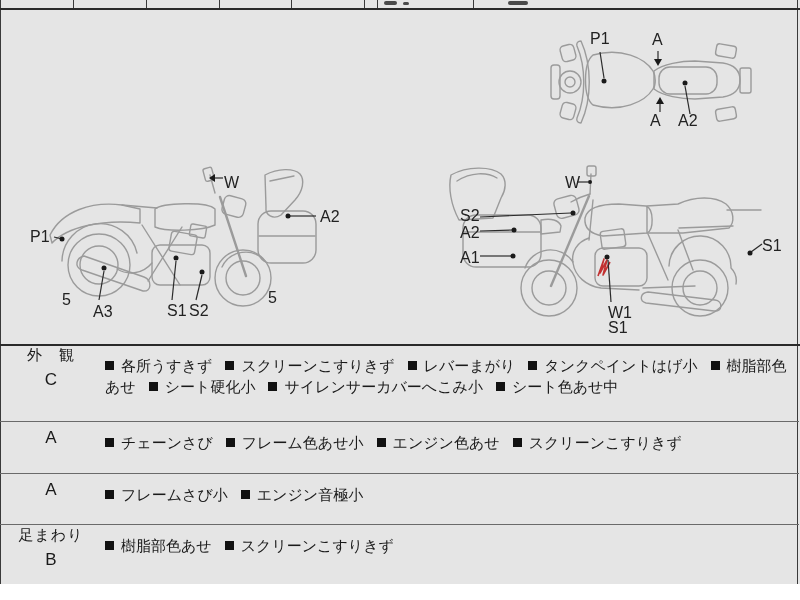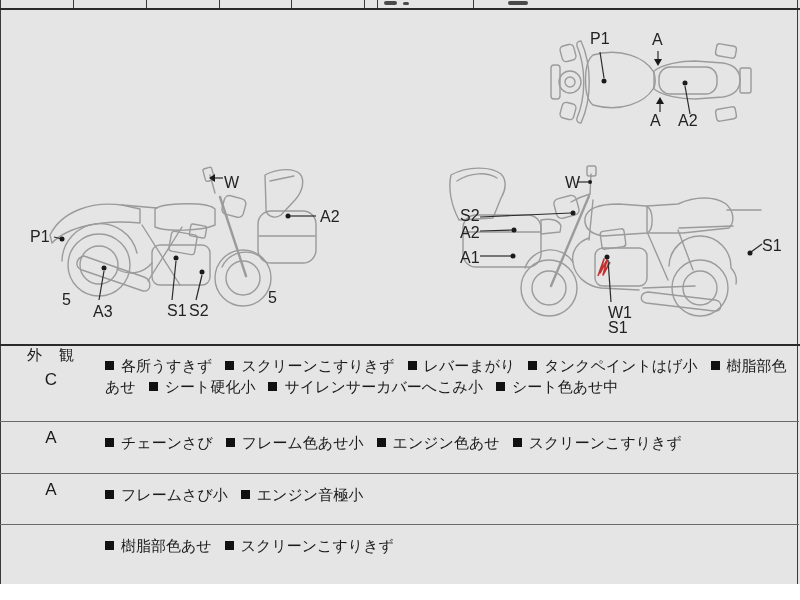--- a/index.html
+++ b/index.html
@@ -209,17 +209,21 @@
     </div>
 
     <div class="trow" style="top:475px;height:49px;">
       <div class="cat">
         <div class="grade">A</div>
       </div>
       <div class="items"><span class="defect-item"><span class="bullet"></span><span>フレームさび小</span></span><span class="defect-item"><span class="bullet"></span><span>エンジン音極小</span></span></div>
     </div>
 
     <div class="trow" style="top:526px;height:71px;">
+      <div class="cat">
+        <div class="cat-name">足まわり</div>
+        <div class="grade">B</div>
+      </div>
       <div class="items"><span class="defect-item"><span class="bullet"></span><span>樹脂部色あせ</span></span><span class="defect-item"><span class="bullet"></span><span>スクリーンこすりきず</span></span></div>
     </div>
   </div>
 
 </div>
 
 </body></html>

